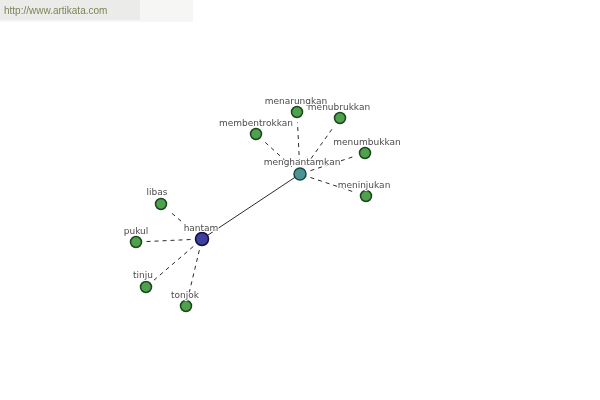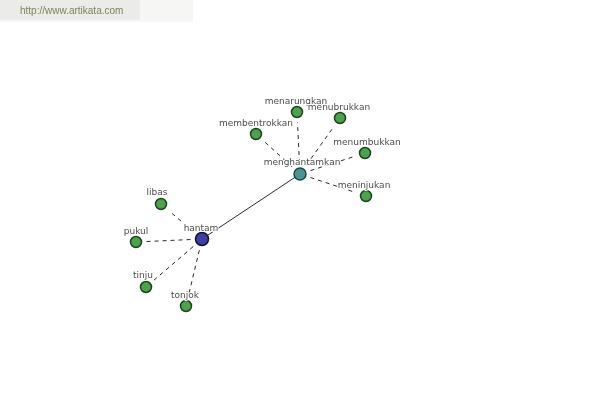--- a/index.html
+++ b/index.html
@@ -32,21 +32,21 @@
     width: 140px;
     height: 20px;
     background: #ebebe9;
     display: flex;
     align-items: center;
   }
   .url-text {
     font-family: "Liberation Sans", sans-serif;
     font-size: 10px;
     color: #7c8557;
-    padding-left: 20px;
+    padding-left: 4px;
     white-space: nowrap;
   }
   svg.graph {
     position: absolute;
     left: 0;
     top: 0;
     width: 600px;
     height: 400px;
   }
   svg.graph text {

